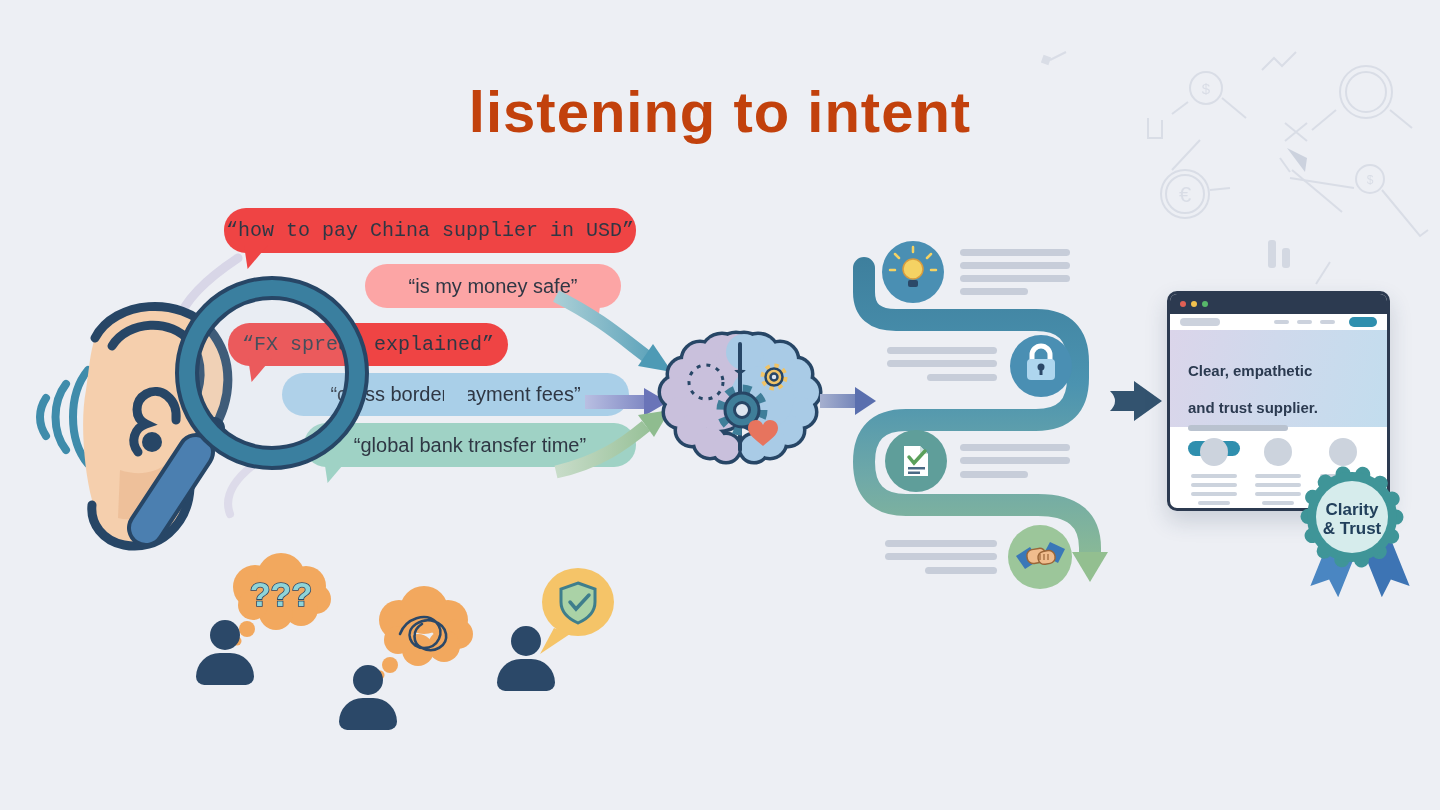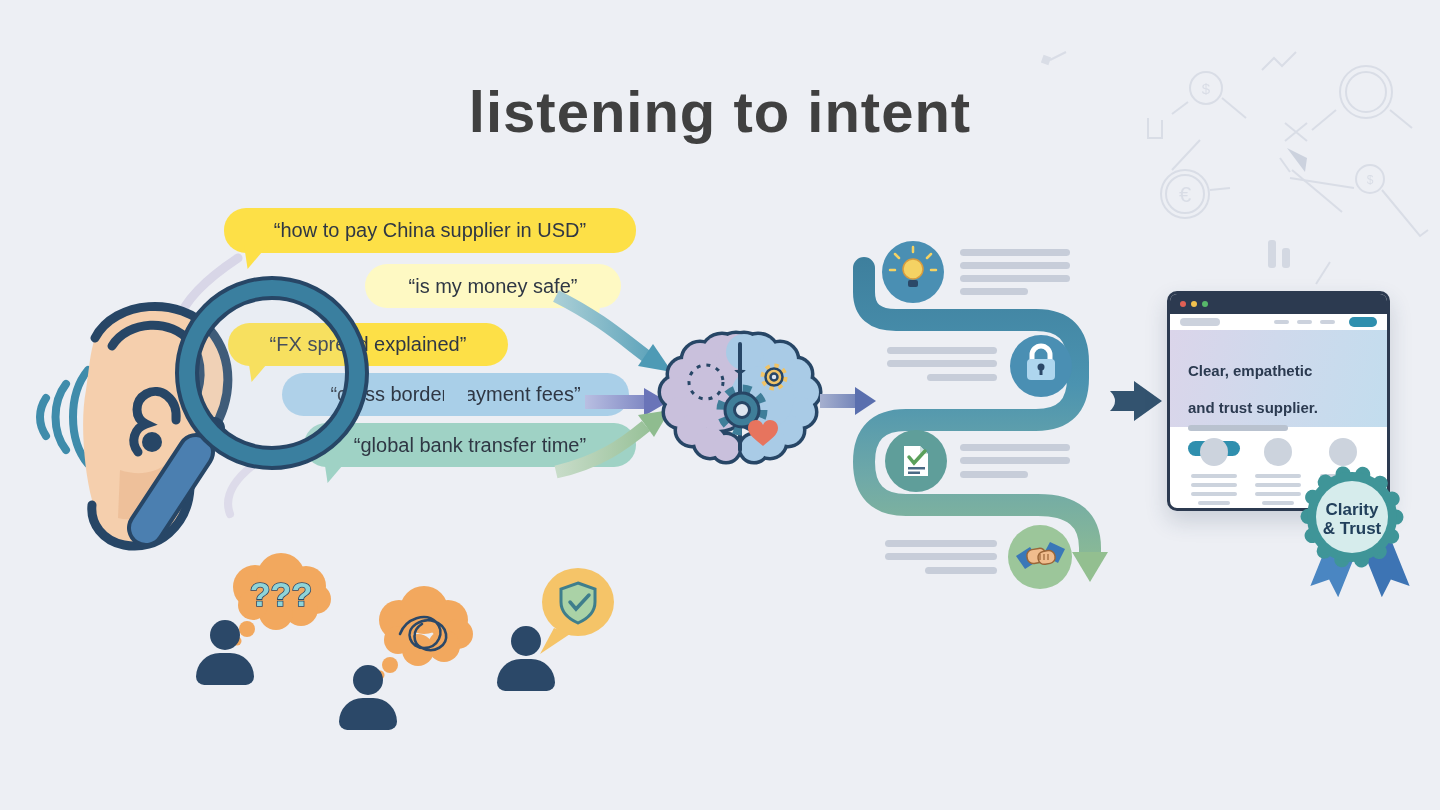--- a/index.html
+++ b/index.html
@@ -2,31 +2,31 @@
 <html><head>
 <meta charset="utf-8">
 <style>
   html,body{margin:0;padding:0;background:#edeff4;}
   .stage{position:relative;width:1440px;height:810px;background:#edeff4;overflow:hidden;
          font-family:"Liberation Sans",sans-serif;}
   svg{position:absolute;overflow:visible;}
 
   
   .title{position:absolute;left:0;top:78px;width:1440px;text-align:center;margin:0;
-         font-size:58px;font-weight:700;letter-spacing:1px;color:#404040;}
+         font-size:58px;font-weight:700;letter-spacing:1px;color:#c2410c;}
 
   
   .bubble{position:absolute;display:flex;align-items:center;justify-content:center;
           border-radius:22px;font-size:20px;color:#2f3744;white-space:nowrap;
           padding:0 20px;z-index:3;}
   .bubble::after{content:"";position:absolute;width:24px;height:24px;background-color:inherit;}
   .t-bl::after{left:20px;bottom:-16px;clip-path:polygon(0 0,100% 0,15% 100%);}
   .t-br::after{right:20px;bottom:-16px;clip-path:polygon(0 0,100% 0,85% 100%);}
-  .c-lav{background-color:#fde047;}
-  .c-mint{background-color:#fef9c3;}
+  .c-lav{background-color:#ef4444;font-family:Liberation Mono, monospace;}
+  .c-mint{background-color:#fca5a5;}
   .c-blue{background-color:#a9cfe8;}
   .c-teal{background-color:#9fd2c5;}
   .c-green{background-color:#b5d6ab;}
 
   
   .person{position:absolute;width:58px;z-index:3;}
   .person .head{width:30px;height:30px;border-radius:50%;background:#2b4868;margin:0 auto;}
   .person .body{width:58px;height:32px;border-radius:29px 29px 10px 10px;background:#2b4868;margin-top:3px;}
 
   

